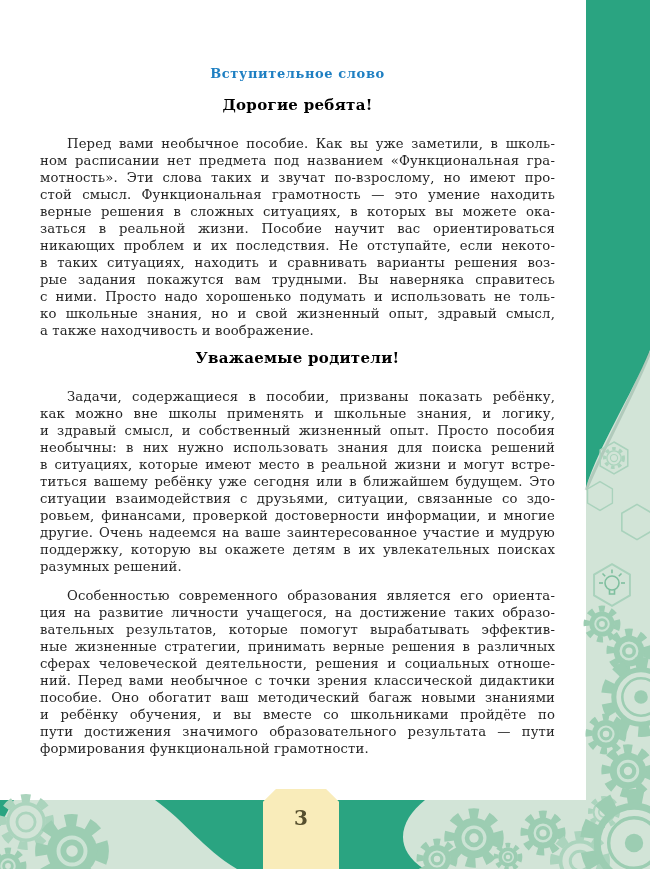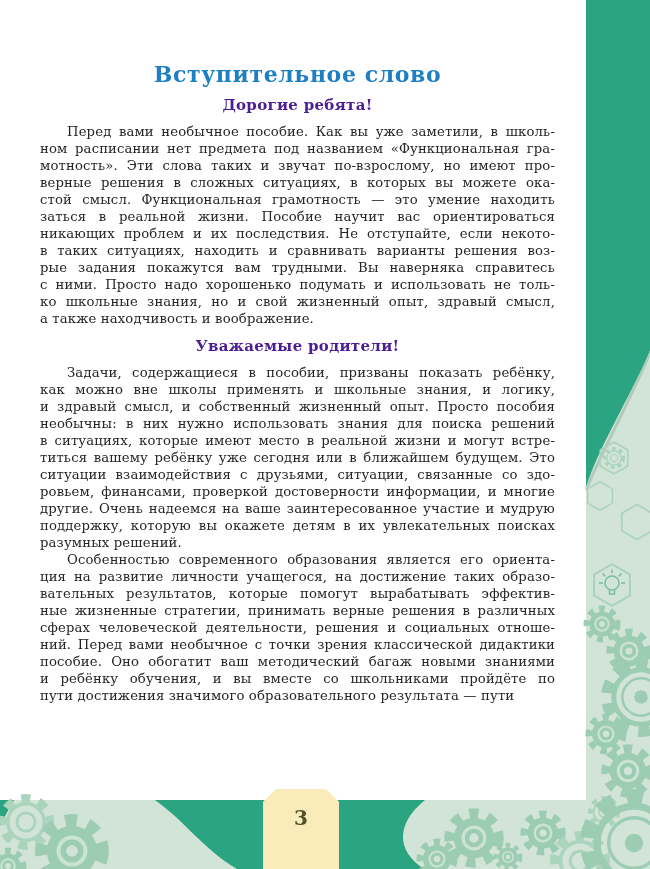--- a/index.html
+++ b/index.html
@@ -26,35 +26,35 @@
     position:absolute;left:0;top:0;width:650px;height:869px;
     pointer-events:none;
   }
   
   .content{
     position:absolute;left:40px;top:0;width:515px;z-index:5;
     color:#252525;
   }
   .page-title{
     padding:62px 0 0 0;text-align:center;
-    font-weight:bold;font-size:22px;line-height:24px;
+    font-weight:bold;font-size:13px;line-height:24px;
     color:#1e7fc2;letter-spacing:.6px;
   }
   .sec-heading{
     text-align:center;font-weight:bold;font-size:15px;line-height:20px;
-    padding:9px 0 8px 0;color:#4c1d95;letter-spacing:.3px;
+    padding:9px 0 8px 0;color:#000000;letter-spacing:.3px;
   }
   .section:first-of-type .sec-heading{padding-top:33px;}
   .para{width:515px;}
   .bodyline{
     font-size:13.2px;line-height:17px;letter-spacing:.15px;
     text-align:justify;text-align-last:justify;
     white-space:normal;
   }
-  .para div.bodyline:first-of-type{text-indent:27px;}
+  .para div.bodyline:first-of-type{text-indent:27px;margin-top:12px;}
   .para div.bodyline:last-of-type{text-align-last:left;}
   
   .page-tab{
     position:absolute;left:263px;top:789px;width:76px;height:80px;
     background:#f9ecba;z-index:6;
     clip-path:polygon(17% 0,83% 0,100% 16%,100% 100%,0 100%,0 16%);
   }
   .page-num{
     margin-top:17px;text-align:center;
     font-weight:bold;font-size:20px;color:#564f2e;
@@ -134,22 +134,22 @@
 <div class="content">
   <div class="page-title">Вступительное слово</div>
 
   <div class="section">
     <div class="sec-heading">Дорогие ребята!</div>
     <div class="para">
 
     <div class="bodyline">Перед вами необычное пособие. Как вы уже заметили, в школь-</div>
         <div class="bodyline">ном расписании нет предмета под названием «Функциональная гра-</div>
         <div class="bodyline">мотность». Эти слова таких и звучат по-взрослому, но имеют про-</div>
+        <div class="bodyline">стой смысл. Функциональная грамотность — это умение находить</div>
         <div class="bodyline">верные решения в сложных ситуациях, в которых вы можете ока-</div>
-        <div class="bodyline">стой смысл. Функциональная грамотность — это умение находить</div>
         <div class="bodyline">заться в реальной жизни. Пособие научит вас ориентироваться</div>
         <div class="bodyline">никающих проблем и их последствия. Не отступайте, если некото-</div>
         <div class="bodyline">в таких ситуациях, находить и сравнивать варианты решения воз-</div>
         <div class="bodyline">рые задания покажутся вам трудными. Вы наверняка справитесь</div>
         <div class="bodyline">с ними. Просто надо хорошенько подумать и использовать не толь-</div>
         <div class="bodyline">ко школьные знания, но и свой жизненный опыт, здравый смысл,</div>
         <div class="bodyline">а также находчивость и воображение.</div>
       </div>
   </div>
 
@@ -176,19 +176,20 @@
 
     <div class="bodyline">Особенностью современного образования является его ориента-</div>
         <div class="bodyline">ция на развитие личности учащегося, на достижение таких образо-</div>
         <div class="bodyline">вательных результатов, которые помогут вырабатывать эффектив-</div>
         <div class="bodyline">ные жизненные стратегии, принимать верные решения в различных</div>
         <div class="bodyline">сферах человеческой деятельности, решения и социальных отноше-</div>
         <div class="bodyline">ний. Перед вами необычное с точки зрения классической дидактики</div>
         <div class="bodyline">пособие. Оно обогатит ваш методический багаж новыми знаниями</div>
         <div class="bodyline">и ребёнку обучения, и вы вместе со школьниками пройдёте по</div>
         <div class="bodyline">пути достижения значимого образовательного результата — пути</div>
+        <div class="bodyline">формирования функциональной грамотности.</div>
       </div>
   </div>
 </div>
 
 <div class="page-tab">
   <div class="page-num">3</div>
 </div>
 
 </body></html>

